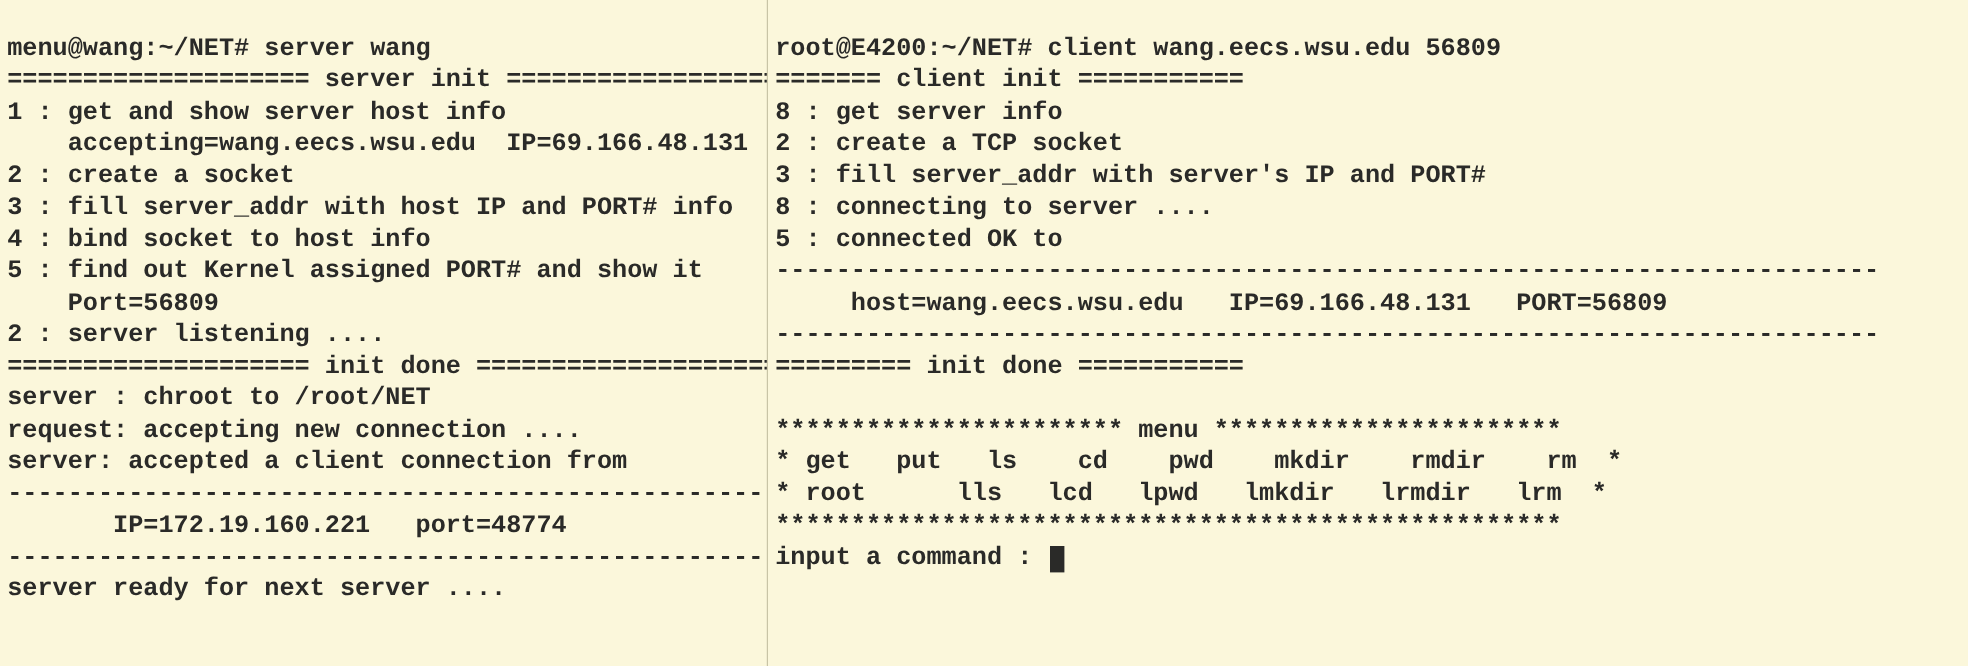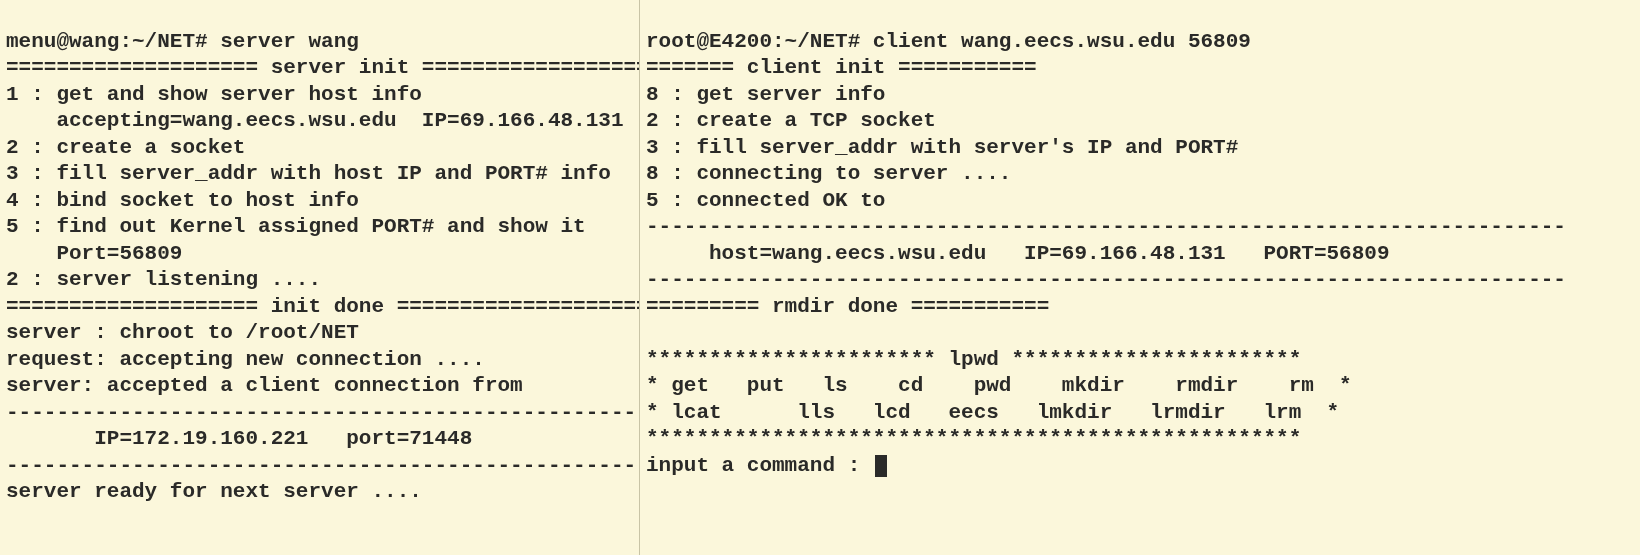--- a/index.html
+++ b/index.html
@@ -49,38 +49,38 @@
 <span>3 : fill server_addr with host IP and PORT# info</span>
 <span>4 : bind socket to host info</span>
 <span>5 : find out Kernel assigned PORT# and show it</span>
 <span>    Port=56809</span>
 <span>2 : server listening ....</span>
 <span>==================== init done ====================</span>
 <span>server : chroot to /root/NET</span>
 <span>request: accepting new connection ....</span>
 <span>server: accepted a client connection from</span>
 <span>---------------------------------------------------</span>
-<span>       IP=172.19.160.221   port=71448</span>
+<span>       IP=172.19.160.221   port=48774</span>
 <span>---------------------------------------------------</span>
 <span>server ready for next server ....</span>
   </div>
 
   <div class="pane right">
 <span>root@E4200:~/NET# client wang.eecs.wsu.edu 56809</span>
 <span>======= client init ===========</span>
 <span>8 : get server info</span>
 <span>2 : create a TCP socket</span>
 <span>3 : fill server_addr with server's IP and PORT#</span>
 <span>8 : connecting to server ....</span>
 <span>5 : connected OK to</span>
 <span>-------------------------------------------------------------------------</span>
 <span>     host=wang.eecs.wsu.edu   IP=69.166.48.131   PORT=56809</span>
 <span>-------------------------------------------------------------------------</span>
-<span>========= rmdir done ===========</span>
+<span>========= init done ===========</span>
 <span></span>
-<span>*********************** lpwd ***********************</span>
+<span>*********************** menu ***********************</span>
 <span>* get   put   ls    cd    pwd    mkdir    rmdir    rm  *</span>
-<span>* lcat      lls   lcd   eecs   lmkdir   lrmdir   lrm  *</span>
+<span>* root      lls   lcd   lpwd   lmkdir   lrmdir   lrm  *</span>
 <span>****************************************************</span>
 <span>input a command : </span><span class="cursor"></span>
   </div>
 
 </div>
 
 </body></html>

